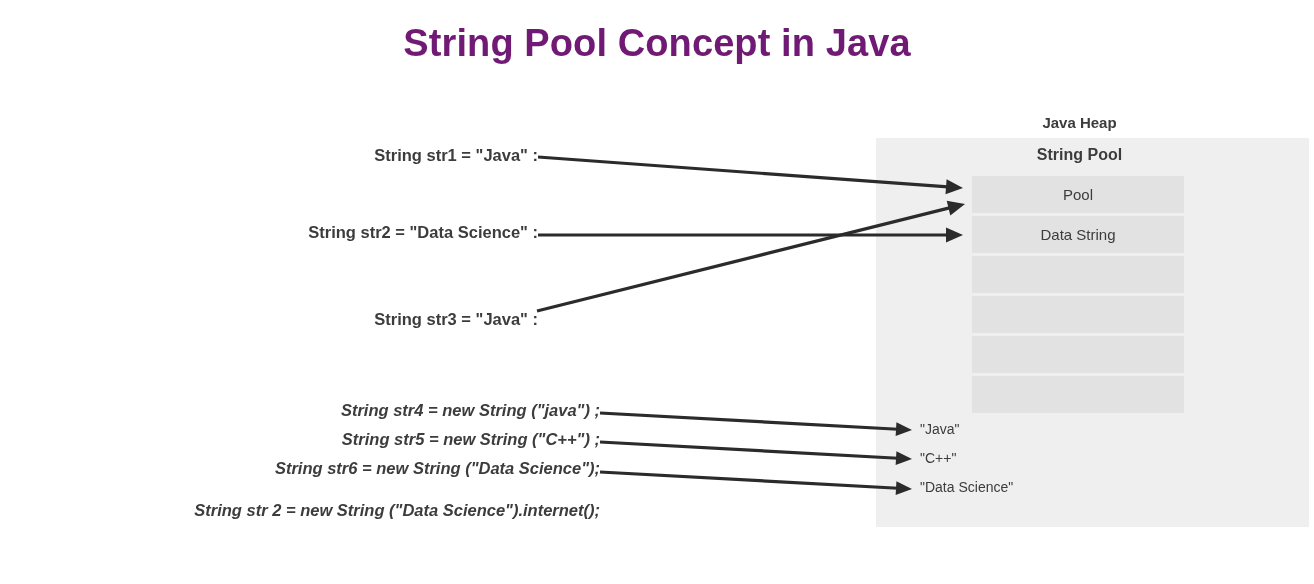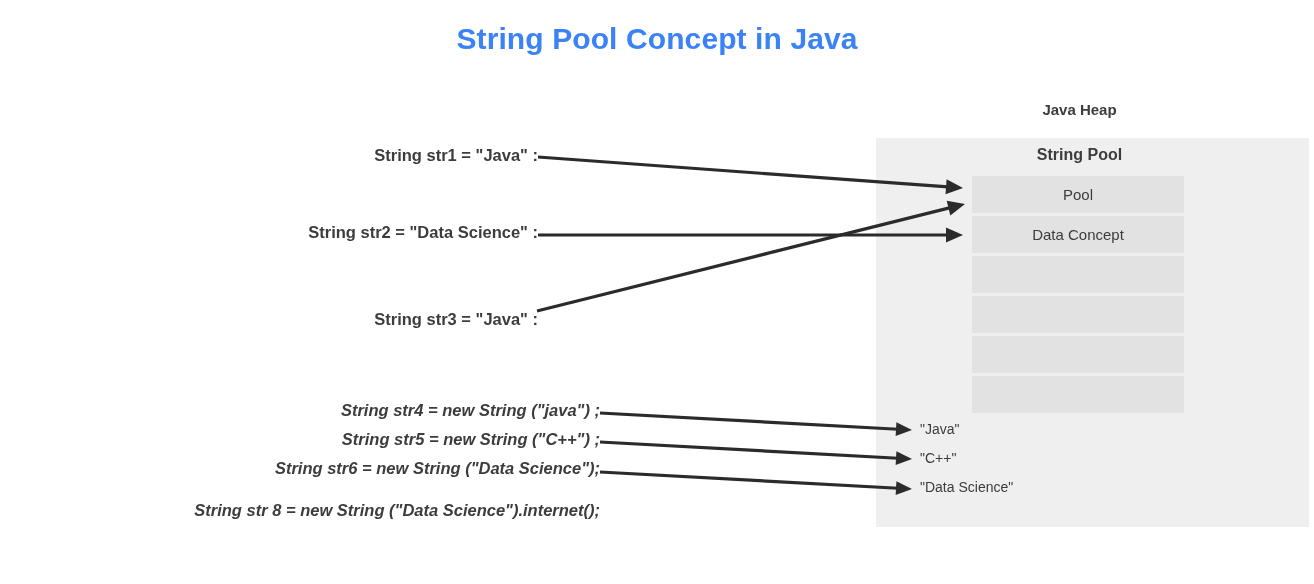--- a/index.html
+++ b/index.html
@@ -20,40 +20,40 @@
     overflow: hidden;
   }
 
   
   .diagram-title {
     position: absolute;
     left: 0;
     top: 22px;
     width: 1314px;
     text-align: center;
-    font-size: 30px;
+    font-size: 38px;
     font-weight: bold;
     letter-spacing: 0.1px;
-    color: #3b82f6;
+    color: #701a75;
   }
 
   
   .heap-panel {
     position: absolute;
     left: 876px;
     top: 138px;
     width: 407px;
     height: 389px;
     background: #efefef;
     padding-left: 26px;
   }
   .heap-caption {
     position: absolute;
     left: 876px;
-    top: 101px;
+    top: 114px;
     width: 407px;
     text-align: center;
     font-size: 15px;
     font-weight: bold;
     color: #3c3c3c;
   }
   .pool-caption {
     position: absolute;
     left: 0;
     top: 8px;
@@ -112,38 +112,38 @@
 <div id="canvas">
 
   <div class="diagram-title">String Pool Concept in Java</div>
 
   <div class="heap-caption">Java Heap</div>
 
   <div class="heap-panel">
     <div class="pool-caption">String Pool</div>
     <div id="pool-cells">
         <div class="pool-cell" style="top: 38px; background: rgb(226, 226, 226);">Pool</div>
-        <div class="pool-cell" style="top: 78px; background: rgb(226, 226, 226);">Data Concept</div>
+        <div class="pool-cell" style="top: 78px; background: rgb(226, 226, 226);">Data String</div>
         <div class="pool-cell" style="top: 118px; background: rgb(226, 226, 226);"></div>
         <div class="pool-cell" style="top: 158px; background: rgb(226, 226, 226);"></div>
         <div class="pool-cell" style="top: 198px; background: rgb(226, 226, 226);"></div>
         <div class="pool-cell" style="top: 238px; background: rgb(226, 226, 226);"></div>
       </div>
   </div>
 
   <div id="stmts-interned">
       <div class="stmt stmt-top" style="top: 146px;">String str1 = "Java" :</div>
       <div class="stmt stmt-top" style="top: 223px;">String str2 = "Data Science" :</div>
       <div class="stmt stmt-top" style="top: 310px;">String str3 = "Java" :</div>
     </div>
   <div id="stmts-new">
       <div class="stmt stmt-bottom" style="top: 401px;">String str4 = new String ("java") ;</div>
       <div class="stmt stmt-bottom" style="top: 430px; text-align: right;">String str5 = new String ("C++") ;</div>
       <div class="stmt stmt-bottom" style="top: 459px;">String str6 = new String ("Data Science");</div>
-      <div class="stmt stmt-bottom" style="top: 501px;">String str 8 = new String ("Data Science").internet();</div>
+      <div class="stmt stmt-bottom" style="top: 501px;">String str 2 = new String ("Data Science").internet();</div>
     </div>
 
   <div id="heap-objects">
       <div class="heap-obj" style="left: 920px; top: 421px;">"Java"</div>
       <div class="heap-obj" style="left: 920px; top: 450px;">"C++"</div>
       <div class="heap-obj" style="left: 920px; top: 479px;">"Data Science"</div>
     </div>
 
   <svg id="arrows" viewBox="0 0 1314 584" xmlns="http://www.w3.org/2000/svg">
       <g>

